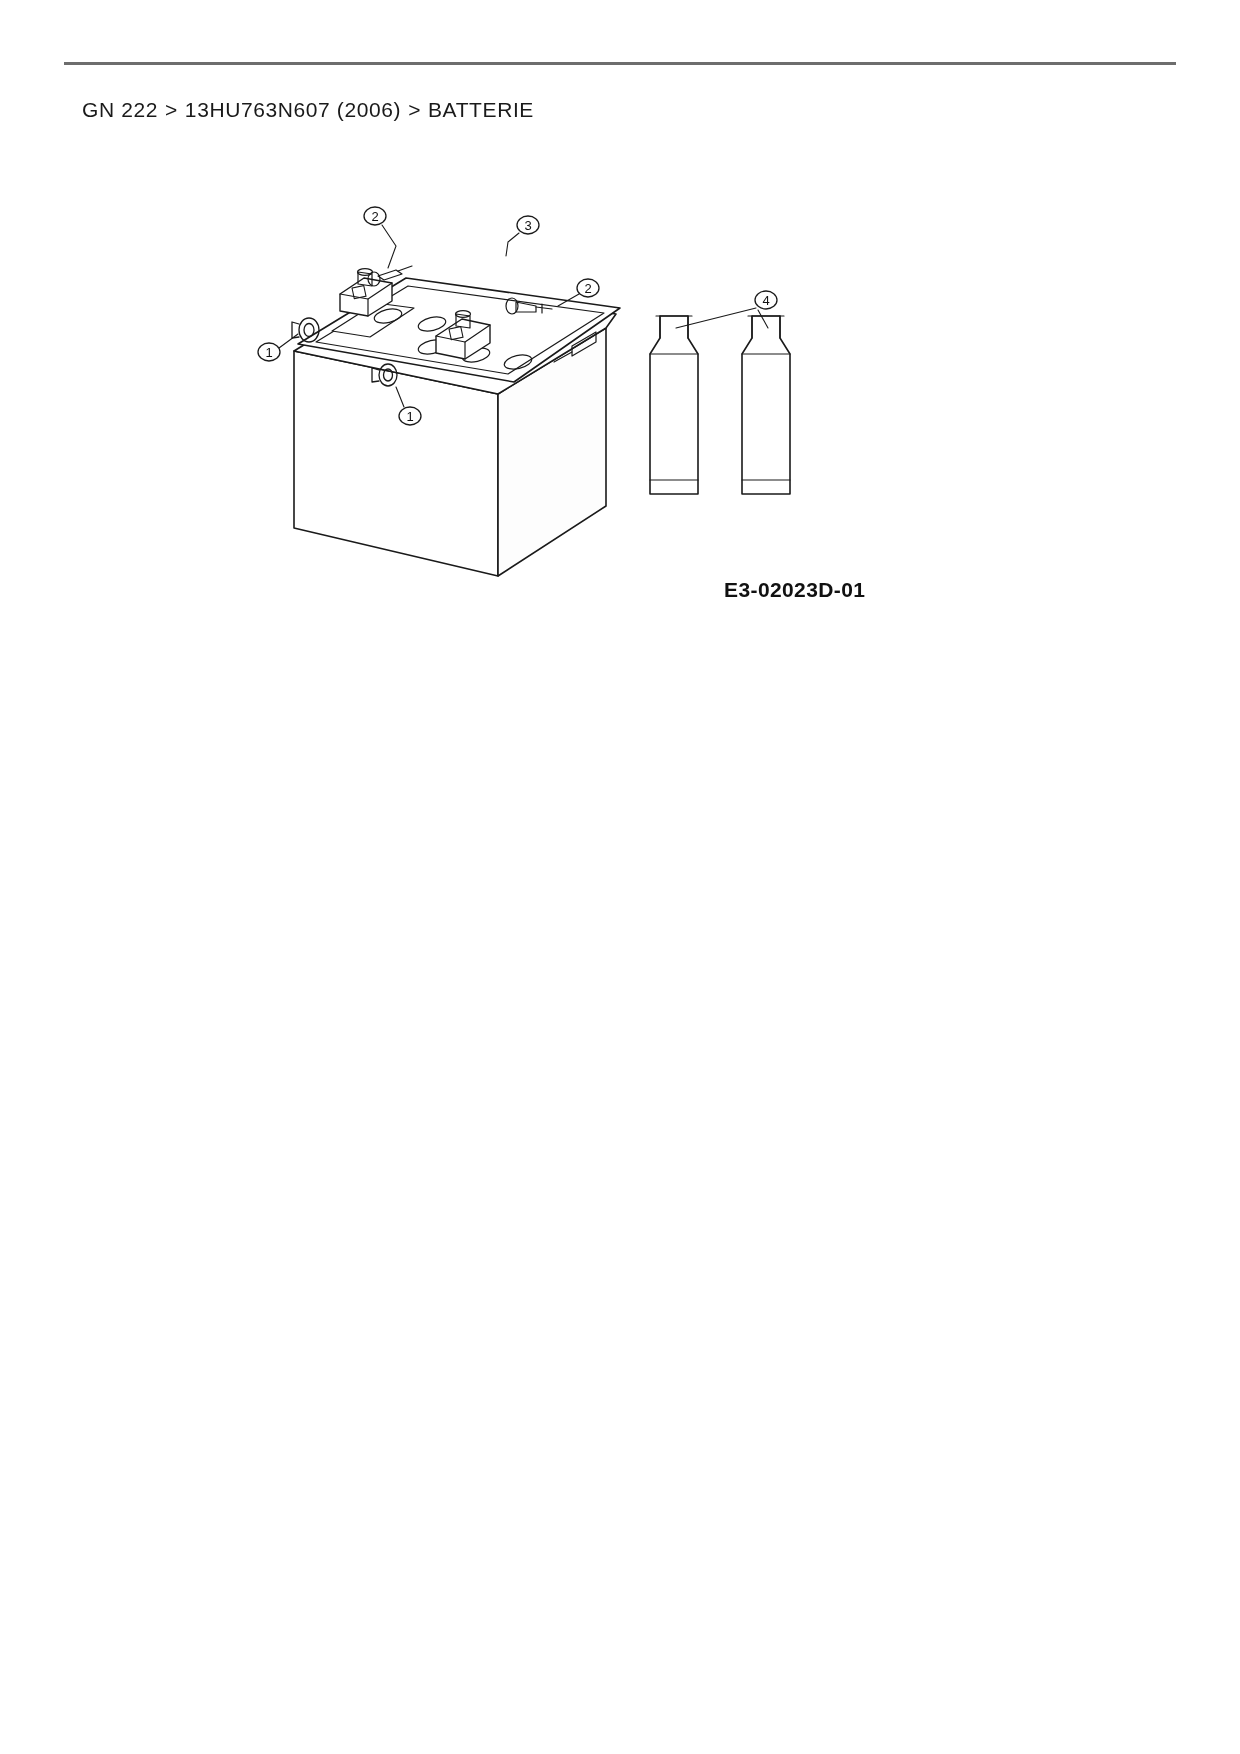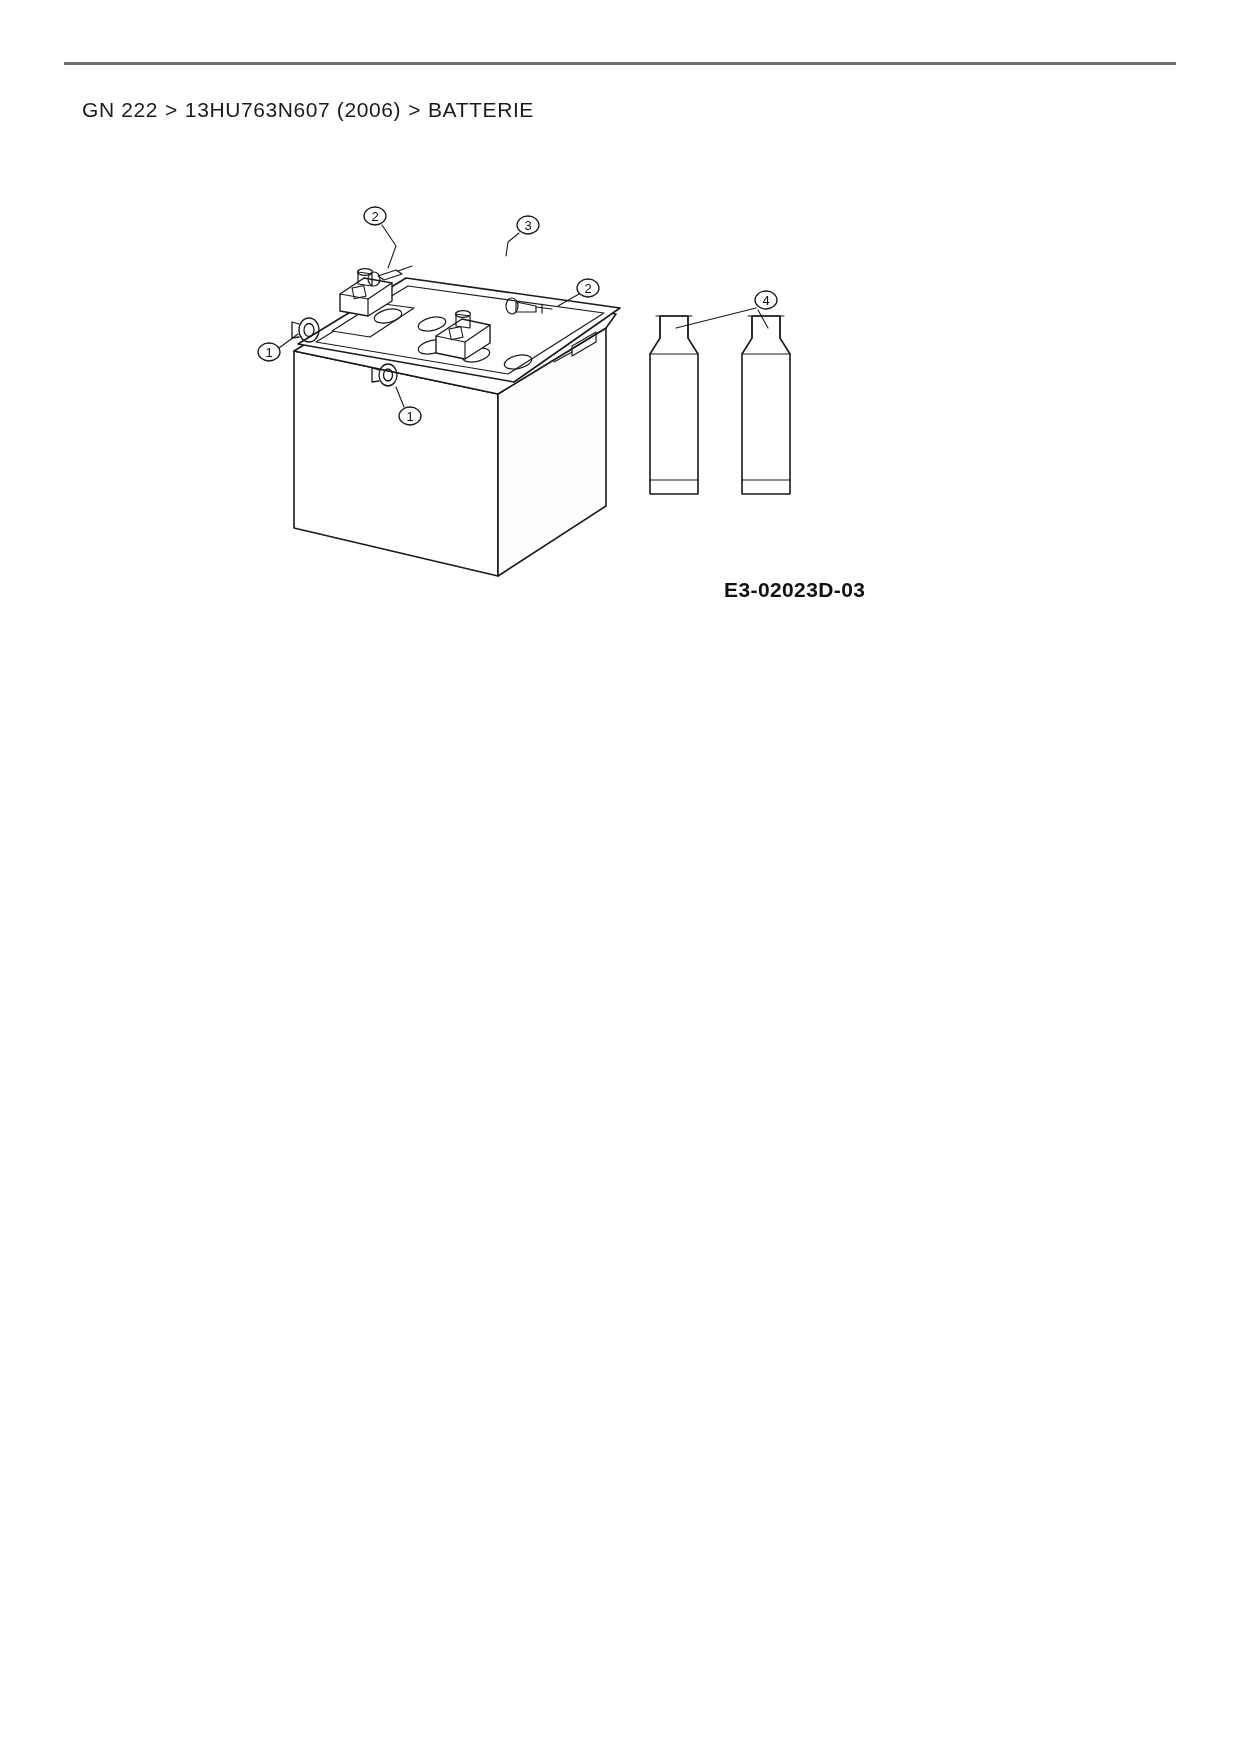--- a/index.html
+++ b/index.html
@@ -189,15 +189,15 @@
           <text x="292" y="54">3</text>
         </g>
         <g>
           <ellipse cx="530" cy="124" rx="11" ry="9" fill="#ffffff" stroke="#1a1a1a" stroke-width="1.3"></ellipse>
           <text x="530" y="129">4</text>
         </g>
       </g>
     </svg>
   </div>
 
-  <div class="diagram-code">E3-02023D-03</div>
+  <div class="diagram-code">E3-02023D-01</div>
 
 </div>
 
 </body></html>

